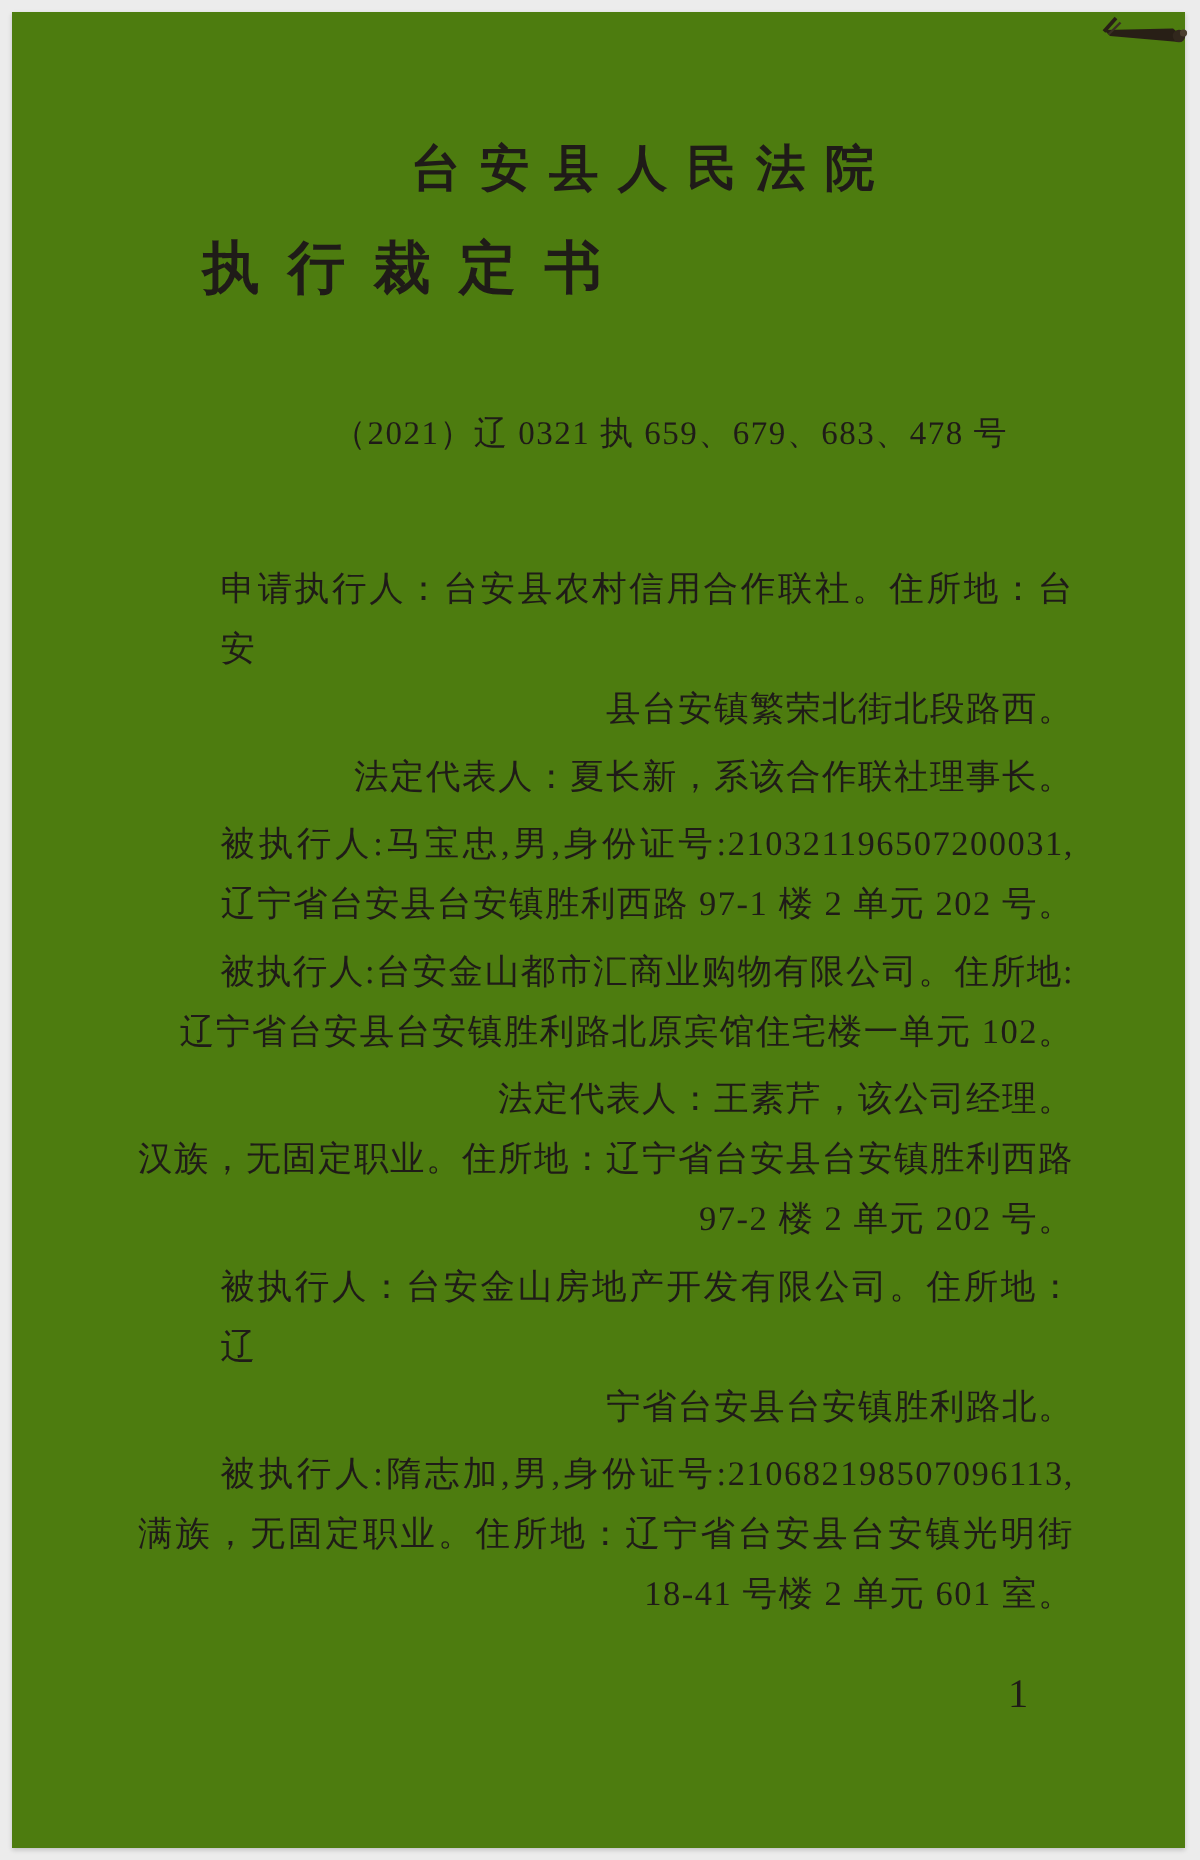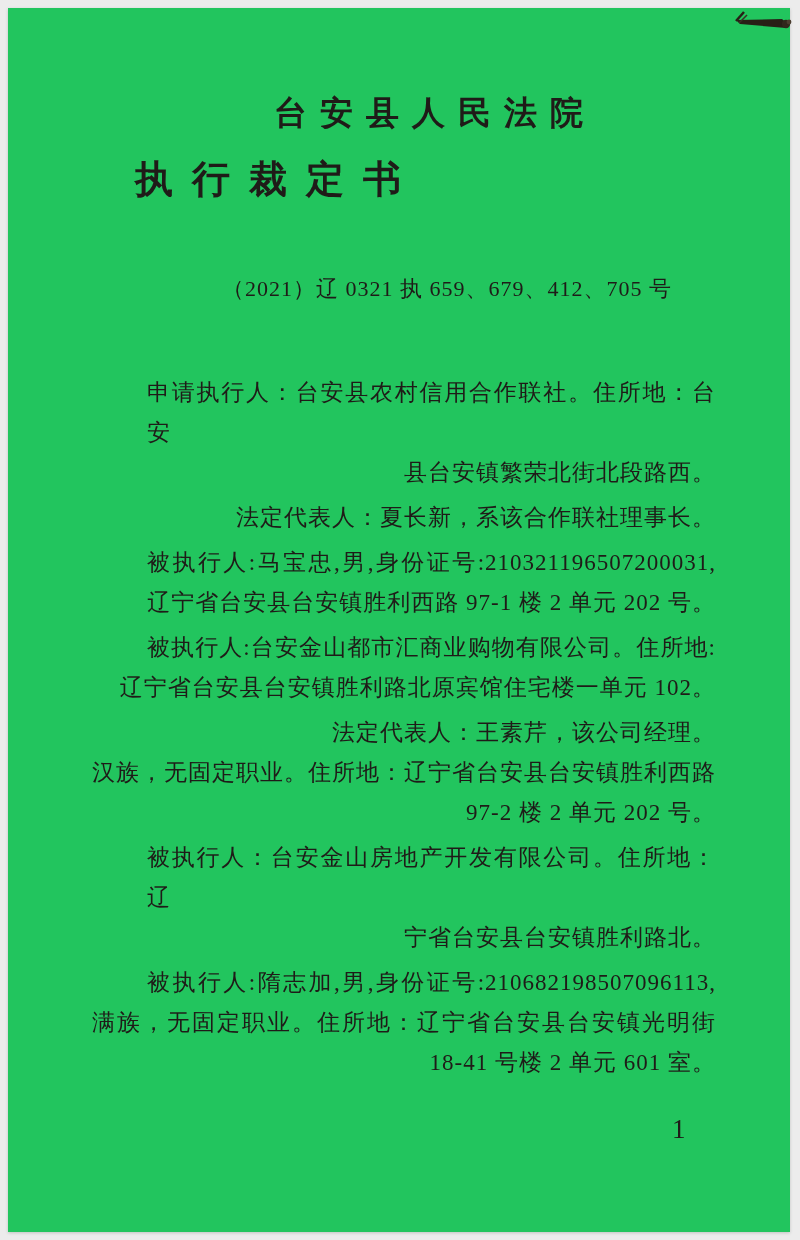--- a/index.html
+++ b/index.html
@@ -16,21 +16,21 @@
     width: 800px;
     height: 1240px;
     background: #ececec;
   }
   .page {
     position: absolute;
     left: 8px;
     top: 8px;
     width: 782px;
     height: 1224px;
-    background: #22c55e;
+    background: #4d7c0f;
     box-shadow: 0 1px 3px rgba(0,0,0,0.18);
     color: #1f1b18;
   }
   .staple {
     position: absolute;
     left: 722px;
     top: -4px;
     width: 64px;
     height: 30px;
   }
@@ -106,21 +106,21 @@
         <path d="M6 17 L14 8" stroke="#281f16" stroke-width="2.5" fill="none"></path>
         <path d="M9 19 L17 11" stroke="#3a2f24" stroke-width="1.6" fill="none"></path>
         <circle cx="56" cy="20" r="4.2" fill="#31271c"></circle>
         <circle cx="59" cy="18" r="2.4" fill="#4a3d2e"></circle>
       </svg>
     </div>
 
     <h1 class="court">台安县人民法院</h1>
     <h2 class="title">执行裁定书</h2>
 
-    <div class="caseno">（2021）辽 0321 执 659、679、412、705 号</div>
+    <div class="caseno">（2021）辽 0321 执 659、679、683、478 号</div>
 
     <div class="docbody">
       <p class="indent j">申请执行人：台安县农村信用合作联社。住所地：台安</p>
       <p>县台安镇繁荣北街北段路西。</p>
       <p class="indent">法定代表人：夏长新，系该合作联社理事长。</p>
       <p class="indent j">被执行人:马宝忠,男,身份证号:210321196507200031,</p>
       <p>辽宁省台安县台安镇胜利西路 97-1 楼 2 单元 202 号。</p>
       <p class="indent j">被执行人:台安金山都市汇商业购物有限公司。住所地:</p>
       <p>辽宁省台安县台安镇胜利路北原宾馆住宅楼一单元 102。</p>
       <p class="indent">法定代表人：王素芹，该公司经理。</p>

